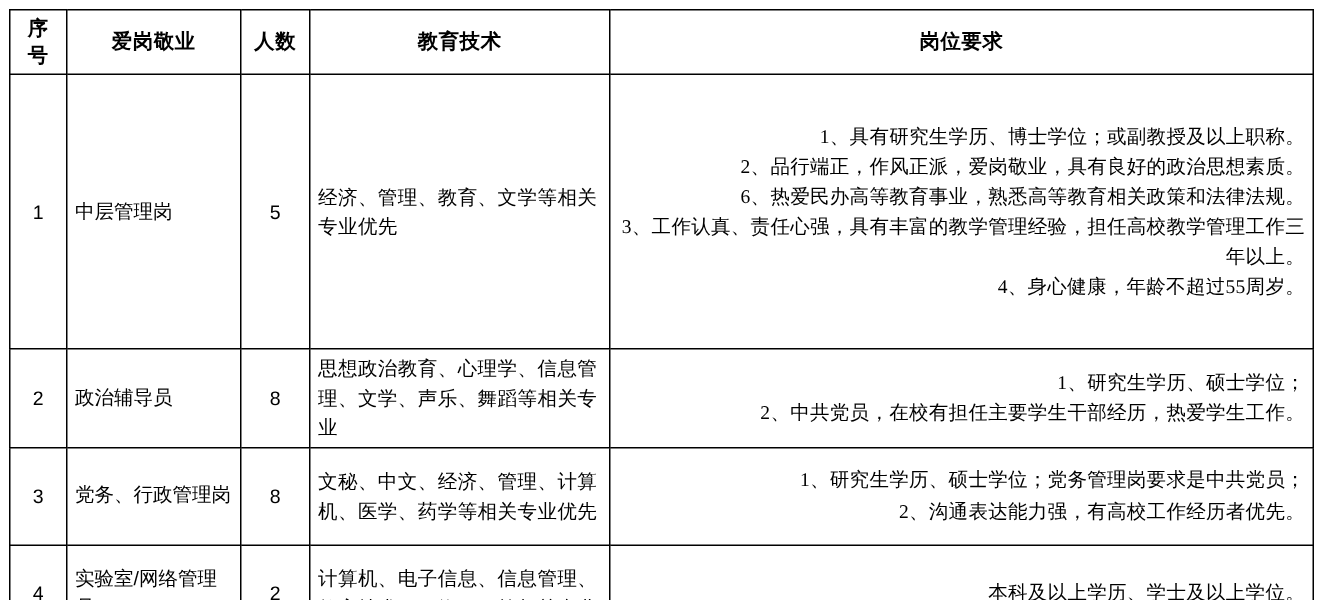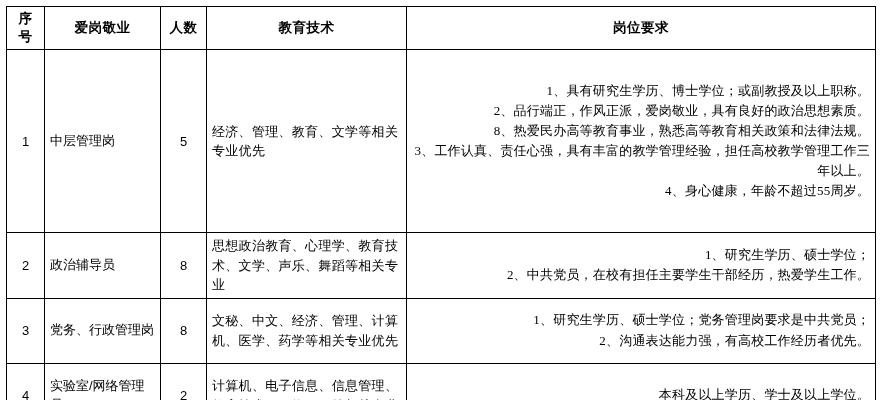--- a/index.html
+++ b/index.html
@@ -95,30 +95,30 @@
     </thead>
     <tbody>
       <tr class="row-1">
         <td class="index">1</td>
         <td class="post">中层管理岗</td>
         <td class="count">5</td>
         <td class="major">经济、管理、教育、文学等相关专业优先</td>
         <td class="req">
           <span class="line">1、具有研究生学历、博士学位；或副教授及以上职称。</span>
           <span class="line">2、品行端正，作风正派，爱岗敬业，具有良好的政治思想素质。</span>
-          <span class="line">8、热爱民办高等教育事业，熟悉高等教育相关政策和法律法规。</span>
+          <span class="line">6、热爱民办高等教育事业，熟悉高等教育相关政策和法律法规。</span>
           <span class="line">3、工作认真、责任心强，具有丰富的教学管理经验，担任高校教学管理工作三年以上。</span>
           <span class="line">4、身心健康，年龄不超过55周岁。</span>
         </td>
       </tr>
       <tr class="row-2">
         <td class="index">2</td>
         <td class="post">政治辅导员</td>
         <td class="count">8</td>
-        <td class="major">思想政治教育、心理学、教育技术、文学、声乐、舞蹈等相关专业</td>
+        <td class="major">思想政治教育、心理学、信息管理、文学、声乐、舞蹈等相关专业</td>
         <td class="req">
           <span class="line">1、研究生学历、硕士学位；</span>
           <span class="line">2、中共党员，在校有担任主要学生干部经历，热爱学生工作。</span>
         </td>
       </tr>
       <tr class="row-3">
         <td class="index">3</td>
         <td class="post">党务、行政管理岗</td>
         <td class="count">8</td>
         <td class="major">文秘、中文、经济、管理、计算机、医学、药学等相关专业优先</td>

